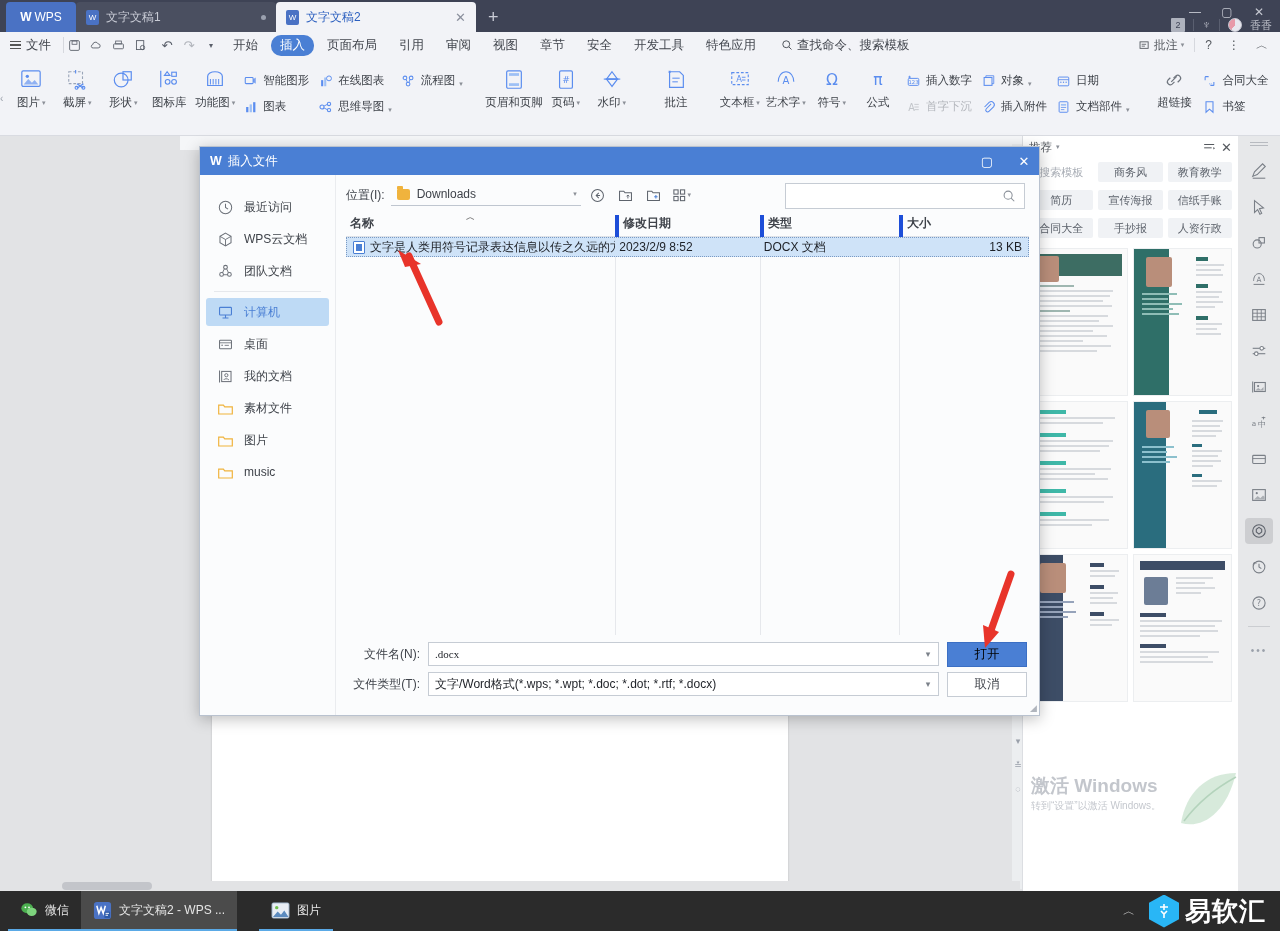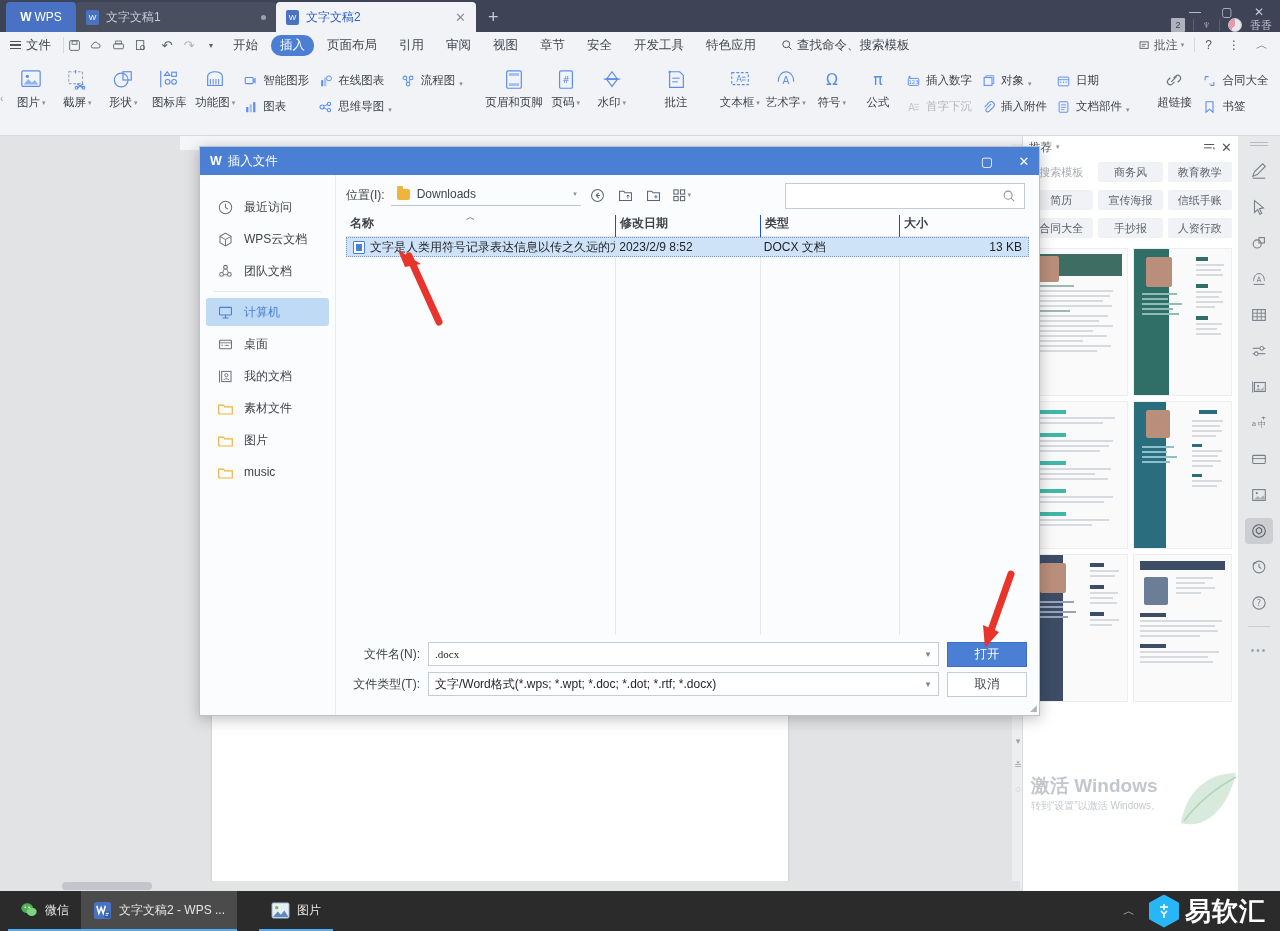--- a/index.html
+++ b/index.html
@@ -196,21 +196,21 @@
     border:1px solid #c6ccd4; background:#fff; display:flex; align-items:center;
   }
   #searchbox .sp{flex:1;}
   #searchbox .mag{padding-right:8px;color:#8a9099;}
   #listhead {
     position:absolute; left:10px; right:10px; top:40px; height:22px;
     border-bottom:1px solid #dfe2e7; display:flex; align-items:center;
     font-size:12px; color:#3f434a; font-weight:bold;
   }
   #listhead .col { position:relative; height:22px; display:flex; align-items:flex-start; padding-left:4px; }
-  #listhead .col + .col { border-left:1px solid #1d4ed8; }
+  #listhead .col + .col { border-left:4px solid #1d4ed8; }
   #listhead .sortcaret { position:absolute; left:120px; top:-4px; color:#777; font-size:9px; }
   #filerow {
     position:absolute; left:10px; right:10px; top:62px; height:20px;
     background:#cfe3f8; border:1px dotted #7a9ac4; display:flex; align-items:center;
     font-size:12px; color:#1d2026;
   }
   #filerow .col { height:18px; display:flex; align-items:center; padding-left:4px; overflow:hidden; white-space:nowrap; }
   #filerow .docicon {
     width:12px;height:13px;background:#fff;border:1px solid #4a7fd4;border-radius:1px;
     margin:0 5px 0 2px; position:relative; flex:0 0 auto;
@@ -228,21 +228,21 @@
     flex:1; height:24px; border:1px solid #c6ccd4; background:#fff; display:flex; align-items:center;
     padding:0 0 0 6px; font-size:12px; color:#1d2026;
   }
   .fselect .sp { flex:1; }
   .fselect .dcaret { width:20px; text-align:center; color:#7b818a; font-size:9px; }
   .fname-ext { font-family:"Liberation Serif", serif; font-size:11px; }
   .dlgbtn {
     width:80px; height:25px; display:flex; align-items:center; justify-content:center;
     font-size:12.5px; border:1px solid #c6ccd4; background:#fff; color:#3f434a;
   }
-  .dlgbtn.primary { background:#4a7fd4; border-color:#3b6fc4; color:#ffffff; }
+  .dlgbtn.primary { background:#4a7fd4; border-color:#3b6fc4; color:#000000; }
   #dlg-resize { position:absolute; right:2px; bottom:2px; color:#b0b5bd; font-size:9px; }
 
   
   .arrow { position:absolute; pointer-events:none; }
 
   
   #taskbar {
     position:absolute; left:0; bottom:0; width:1280px; height:40px;
     background:#2b2b2b; display:flex; align-items:center;
   }

